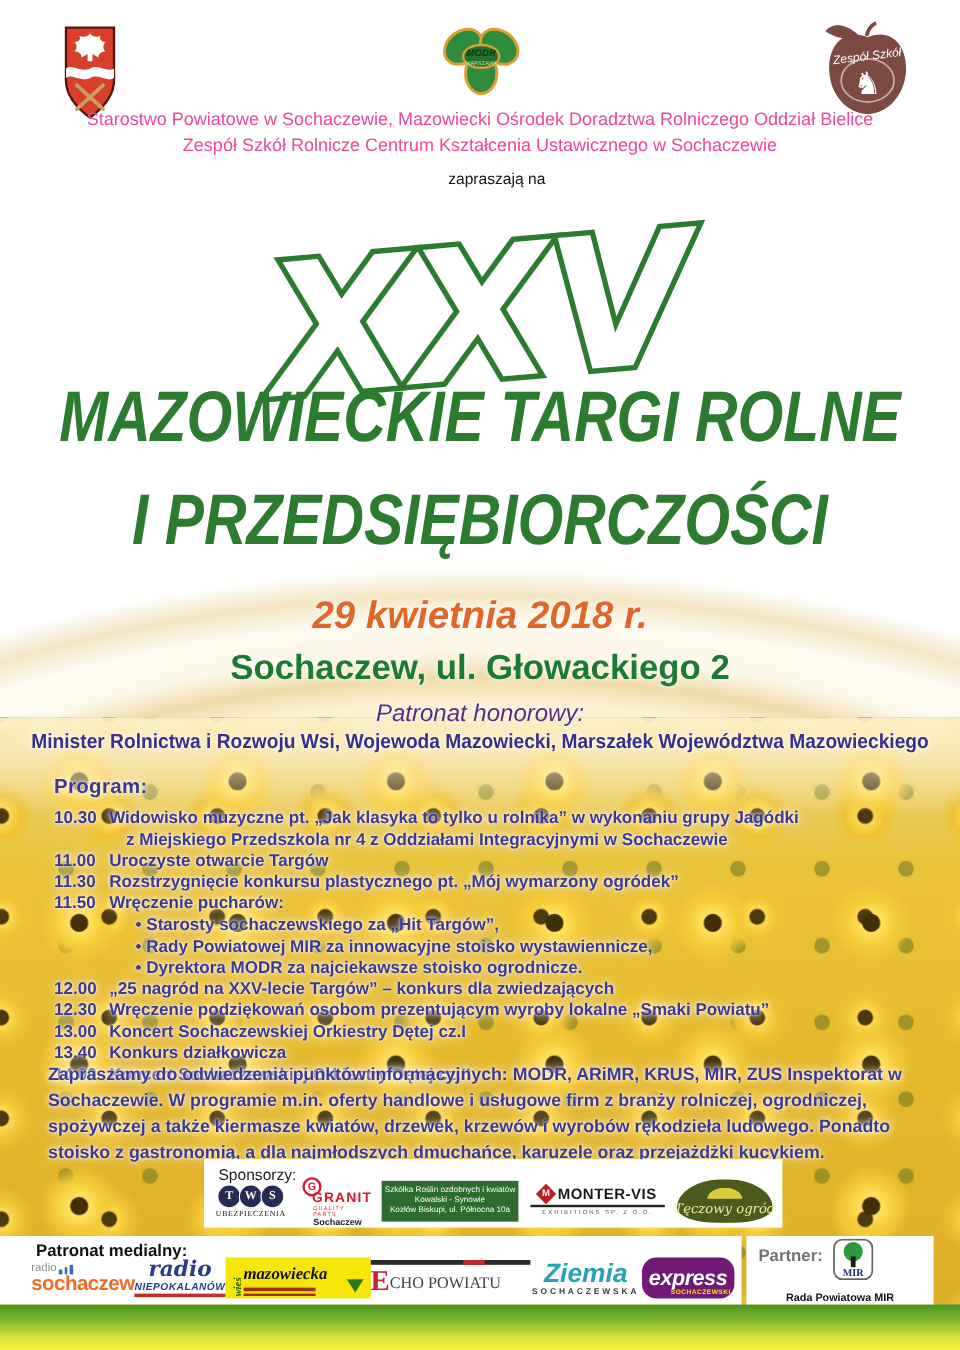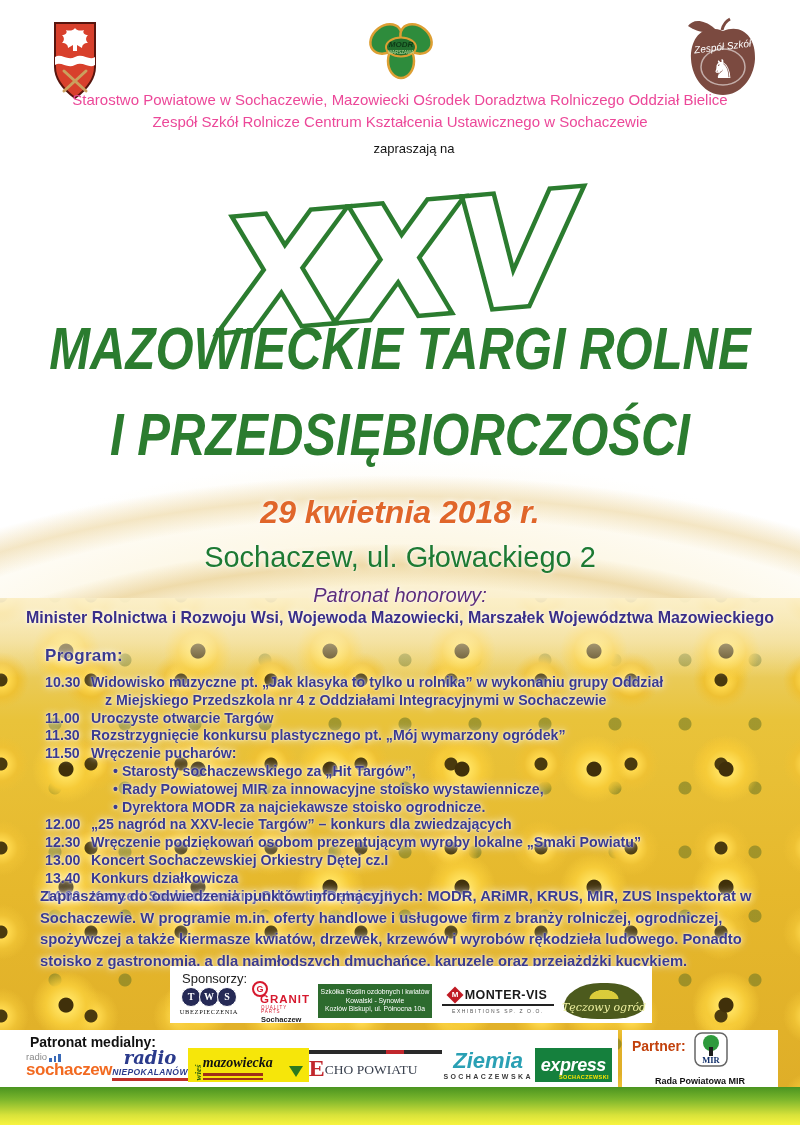--- a/index.html
+++ b/index.html
@@ -44,21 +44,21 @@
   
   .xxv{position:absolute;z-index:4;left:0;top:165px;width:100%;text-align:center;}
   .t1,.t2{position:absolute;z-index:4;left:0;width:100%;text-align:center;white-space:nowrap;
           font-style:italic;font-weight:bold;color:#2b7c2f;transform-origin:top center;}
   .t1{top:314px;font-size:49px;transform:scaleY(1.22);letter-spacing:0px;}
   .t2{top:400px;font-size:49px;transform:scaleY(1.22);}
   .soft{text-shadow:0 0 3px rgba(255,255,255,.9),0 0 8px rgba(255,255,255,.7);}
   .date{position:absolute;z-index:4;left:0;top:494px;width:100%;text-align:center;
         font-size:32px;font-weight:bold;font-style:italic;color:#e0662a;}
   .venue{position:absolute;z-index:4;left:0;top:541px;width:100%;text-align:center;
-         font-size:29px;font-weight:normal;color:#1d7a33;}
+         font-size:29px;font-weight:bold;color:#1d7a33;}
   .patlabel{position:absolute;z-index:4;left:0;top:584px;width:100%;text-align:center;
             font-size:20px;font-style:italic;color:#5c2d7d;}
   .patrons{position:absolute;z-index:4;left:0;top:608px;width:100%;text-align:center;white-space:nowrap;
            font-size:17px;font-weight:bold;color:#3a2f88;transform:scaleX(0.94);transform-origin:center;}
   
   .prog{position:absolute;z-index:4;left:45px;top:646px;width:724px;color:#3b3a8e;font-weight:bold;}
   .prog,.para{text-shadow:0 0 2px rgba(255,255,255,.95),0 0 6px rgba(255,255,255,.8),0 0 12px rgba(255,255,255,.6);}
   .prog-h{font-size:17px;margin-bottom:8px;letter-spacing:.3px;}
   .prow{display:flex;font-size:14.2px;line-height:17.8px;}
   .prow .tm{flex:none;width:46px;}
@@ -118,26 +118,26 @@
   .wm-tri{position:absolute;right:6px;bottom:5px;width:0;height:0;
           border-left:7px solid transparent;border-right:7px solid transparent;border-top:11px solid #2c7a1e;}
   .ep{width:134px;font-family:"Liberation Serif",serif;}
   .ep-bar{height:4px;background:#2a2a2a;position:relative;margin-bottom:2px;}
   .ep-bar::after{content:"";position:absolute;left:58%;top:0;width:18px;height:4px;background:#c1272d;}
   .ep-name{white-space:nowrap;color:#39404e;font-size:13.5px;}
   .ep-name .big{color:#c1272d;font-size:24px;font-weight:bold;line-height:1;vertical-align:-2px;}
   .zs{width:94px;text-align:center;line-height:1;}
   .zs-name{font-style:italic;font-weight:bold;font-size:22px;color:#2aa0b4;}
   .zs-sub{font-size:7px;font-weight:bold;letter-spacing:2.4px;color:#3a3a3a;margin-top:1px;}
-  .ex{width:78px;height:34px;background:#15803d;border-radius:0;position:relative;
+  .ex{width:78px;height:34px;background:#701a75;border-radius:12px;position:relative;
       display:flex;align-items:center;justify-content:center;}
   .ex-name{font-style:italic;font-weight:bold;font-size:18px;color:#fff;letter-spacing:-0.4px;}
   .ex-sub{position:absolute;right:3px;bottom:2px;font-size:5.5px;font-weight:bold;color:#ffe500;letter-spacing:.4px;}
   .partnerbox{position:absolute;z-index:4;left:622px;top:1030px;width:156px;height:57px;background:#fff;}
-  .pt-label{position:absolute;left:10px;top:8px;font-size:14px;font-weight:bold;color:#c2410c;}
+  .pt-label{position:absolute;left:10px;top:8px;font-size:14px;font-weight:bold;color:#737373;}
   .pt-logo{position:absolute;left:72px;top:2px;}
   .pt-cap{position:absolute;left:0;bottom:1px;width:100%;text-align:center;font-size:9px;font-weight:bold;color:#111;}
 </style>
 </head>
 <body>
 
 <div class="poster">
 
   <div class="glow"></div>
   <div class="flowers"></div>
@@ -187,21 +187,21 @@
 
   <div class="date soft">29 kwietnia 2018 r.</div>
   <div class="venue soft">Sochaczew, ul. Głowackiego 2</div>
   <div class="patlabel soft">Patronat honorowy:</div>
   <div class="patrons soft">Minister Rolnictwa i Rozwoju Wsi, Wojewoda Mazowiecki, Marszałek Województwa Mazowieckiego</div>
 
   <div class="prog">
     <div class="prog-h">Program:</div>
     <div class="prow">
         <span class="tm">10.30</span>
-        <span class="tx">Widowisko muzyczne pt. „Jak klasyka to tylko u rolnika” w wykonaniu grupy Oddział</span>
+        <span class="tx">Widowisko muzyczne pt. „Jak klasyka to tylko u rolnika” w wykonaniu grupy Jagódki</span>
       </div>
     <div class="prow cont">
         <span class="tm"></span>
         <span class="tx">z Miejskiego Przedszkola nr 4 z Oddziałami Integracyjnymi w Sochaczewie</span>
       </div>
     <div class="prow">
         <span class="tm">11.00</span>
         <span class="tx">Uroczyste otwarcie Targów</span>
       </div>
     <div class="prow">

